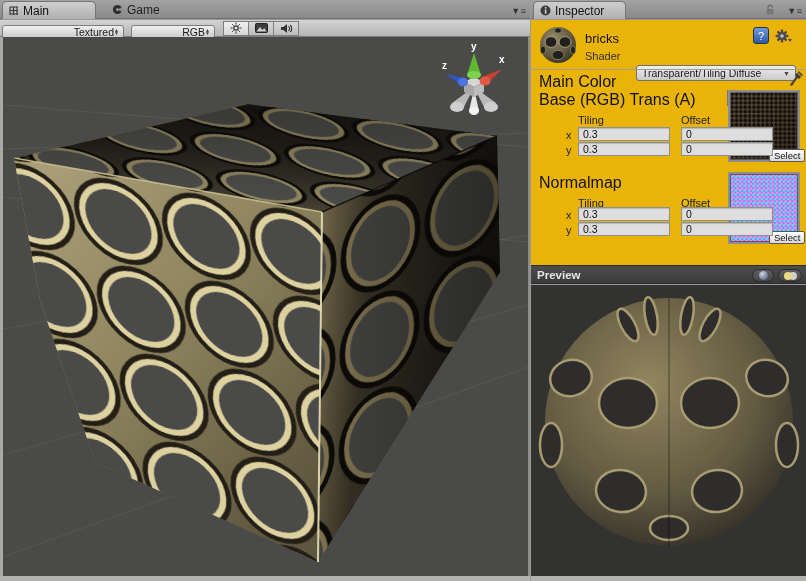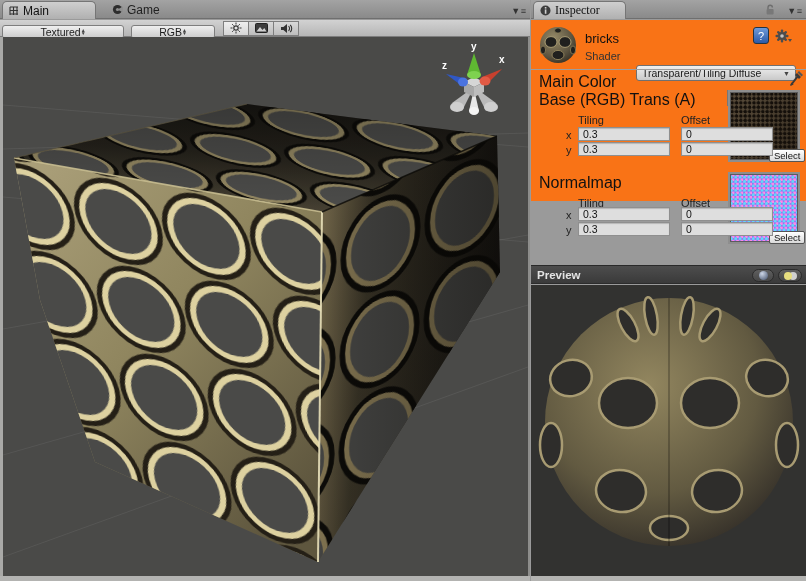--- a/index.html
+++ b/index.html
@@ -20,41 +20,41 @@
     font-size:12px; color:#222; }
   .panel-menu { position:absolute; top:7px; font-size:9px; color:#333; letter-spacing:-1px;
     line-height:9px; }
 
   
   #scene-toolbar { position:absolute; left:0; top:20px; width:530px; height:17px;
     background:linear-gradient(#d2d2d2,#b6b6b6); border-bottom:1px solid #7d7d7d;
     display:flex; align-items:center; }
   .dropdown { height:14px; background:linear-gradient(#efefef,#cbcbcb);
     border:1px solid #7e7e7e; border-radius:3px; display:flex; align-items:center;
-    font-size:10.5px; color:#1c1c1c; padding:0 4px; justify-content:center;margin-top:8px; }
+    font-size:10.5px; color:#1c1c1c; padding:0 4px; justify-content:flex-end;margin-top:8px; }
   .updown { display:flex; flex-direction:column; line-height:3.2px; font-size:5px; color:#444; }
   .tb-btn { height:15px; width:26px; border:1px solid #7e7e7e; margin-left:-1px;
     background:linear-gradient(#d9d9d9,#bdbdbd); display:flex; align-items:center; justify-content:center; }
   .tb-btn.on { background:linear-gradient(#efefef,#d6d6d6); }
   .searchbox { height:14px; flex:1; margin:0 5px 0 6px; background:#cdcdcd;
     border:1px solid #858585; border-radius:8px; display:flex; align-items:center;
     padding:0 6px; gap:2px; box-shadow:inset 0 1px 2px rgba(0,0,0,.25); }
   .searchbox span { font-size:10.5px; color:#7a7a7a; }
 
   
   #viewport { position:absolute; left:3px; top:37px; width:525px; height:539px;
     background:#4a4a48; overflow:hidden; }
   #scene-panel .chrome-b { position:absolute; left:0; top:576px; width:530px; height:5px; background:#b3b3b1; }
   #scene-panel .chrome-l { position:absolute; left:0; top:37px; width:3px; height:539px; background:#a9a9a7; }
   #scene-panel .chrome-r { position:absolute; left:528px; top:37px; width:2px; height:539px; background:#8d8d8b; }
 
   #gizmo { position:absolute; right:16px; top:4px; width:76px; height:78px; }
 
   
-  #inspector-body { position:absolute; left:0; top:20px; width:275px; height:181px; background:#f97316; }
+  #inspector-body { position:absolute; left:0; top:20px; width:275px; height:245px; background:#eab308; }
   .ilabel { position:absolute; font-size:16px; color:#111; }
   .small-label { position:absolute; font-size:11px; color:#222; }
   .field { position:absolute; height:14px; background:#dedede; border:1px solid #8f8f8f;
     font-size:10.5px; color:#111; padding:0 4px; line-height:12px;
     box-shadow:inset 0 1px 1px rgba(0,0,0,.18); }
   .thumb { position:absolute; width:72px; height:72px; border:2px solid #8e8e8e;
     box-shadow:0 0 0 1px #5c5c5c inset; }
   .select-btn { position:absolute; font-size:9.5px; color:#111; background:linear-gradient(#ffffff,#dadada);
     border:1px solid #555; border-radius:2px; padding:0 4px; height:13px; line-height:12px; }
   .shader-dd { position:absolute; left:105px; top:45px; width:160px; height:16px;
@@ -237,21 +237,21 @@
       <text x="6" y="28" font-size="10" fill="#fff" font-weight="bold">z</text>
     </svg>
   </div>
   <div class="chrome-l"></div>
   <div class="chrome-r"></div>
   <div class="chrome-b"></div>
 </div>
 
 <div id="inspector-panel">
   <div class="tabbar">
-    <div class="tab" style="left:2px; width:93px;font-family:Liberation Serif, serif;">
+    <div class="tab" style="left:2px; width:93px;">
       <svg width="11" height="11" viewBox="0 0 11 11">
         <circle cx="5.5" cy="5.5" r="5" fill="#3c3c3c"></circle>
         <rect x="4.8" y="2" width="1.6" height="1.6" fill="#cfcfcf"></rect>
         <rect x="4.8" y="4.4" width="1.6" height="4.4" fill="#cfcfcf"></rect>
       </svg>
       <span>Inspector</span>
     </div>
     <svg class="abs" style="right:30px; top:4px;" width="12" height="12" viewBox="0 0 12 12">
       <path d="M4 5V3.4a2.2 2.2 0 0 1 4.4 0" fill="none" stroke="#6e6e6e" stroke-width="1.4"></path>
       <rect x="2.6" y="5" width="7" height="5.4" rx="1" fill="#787878"></rect>

